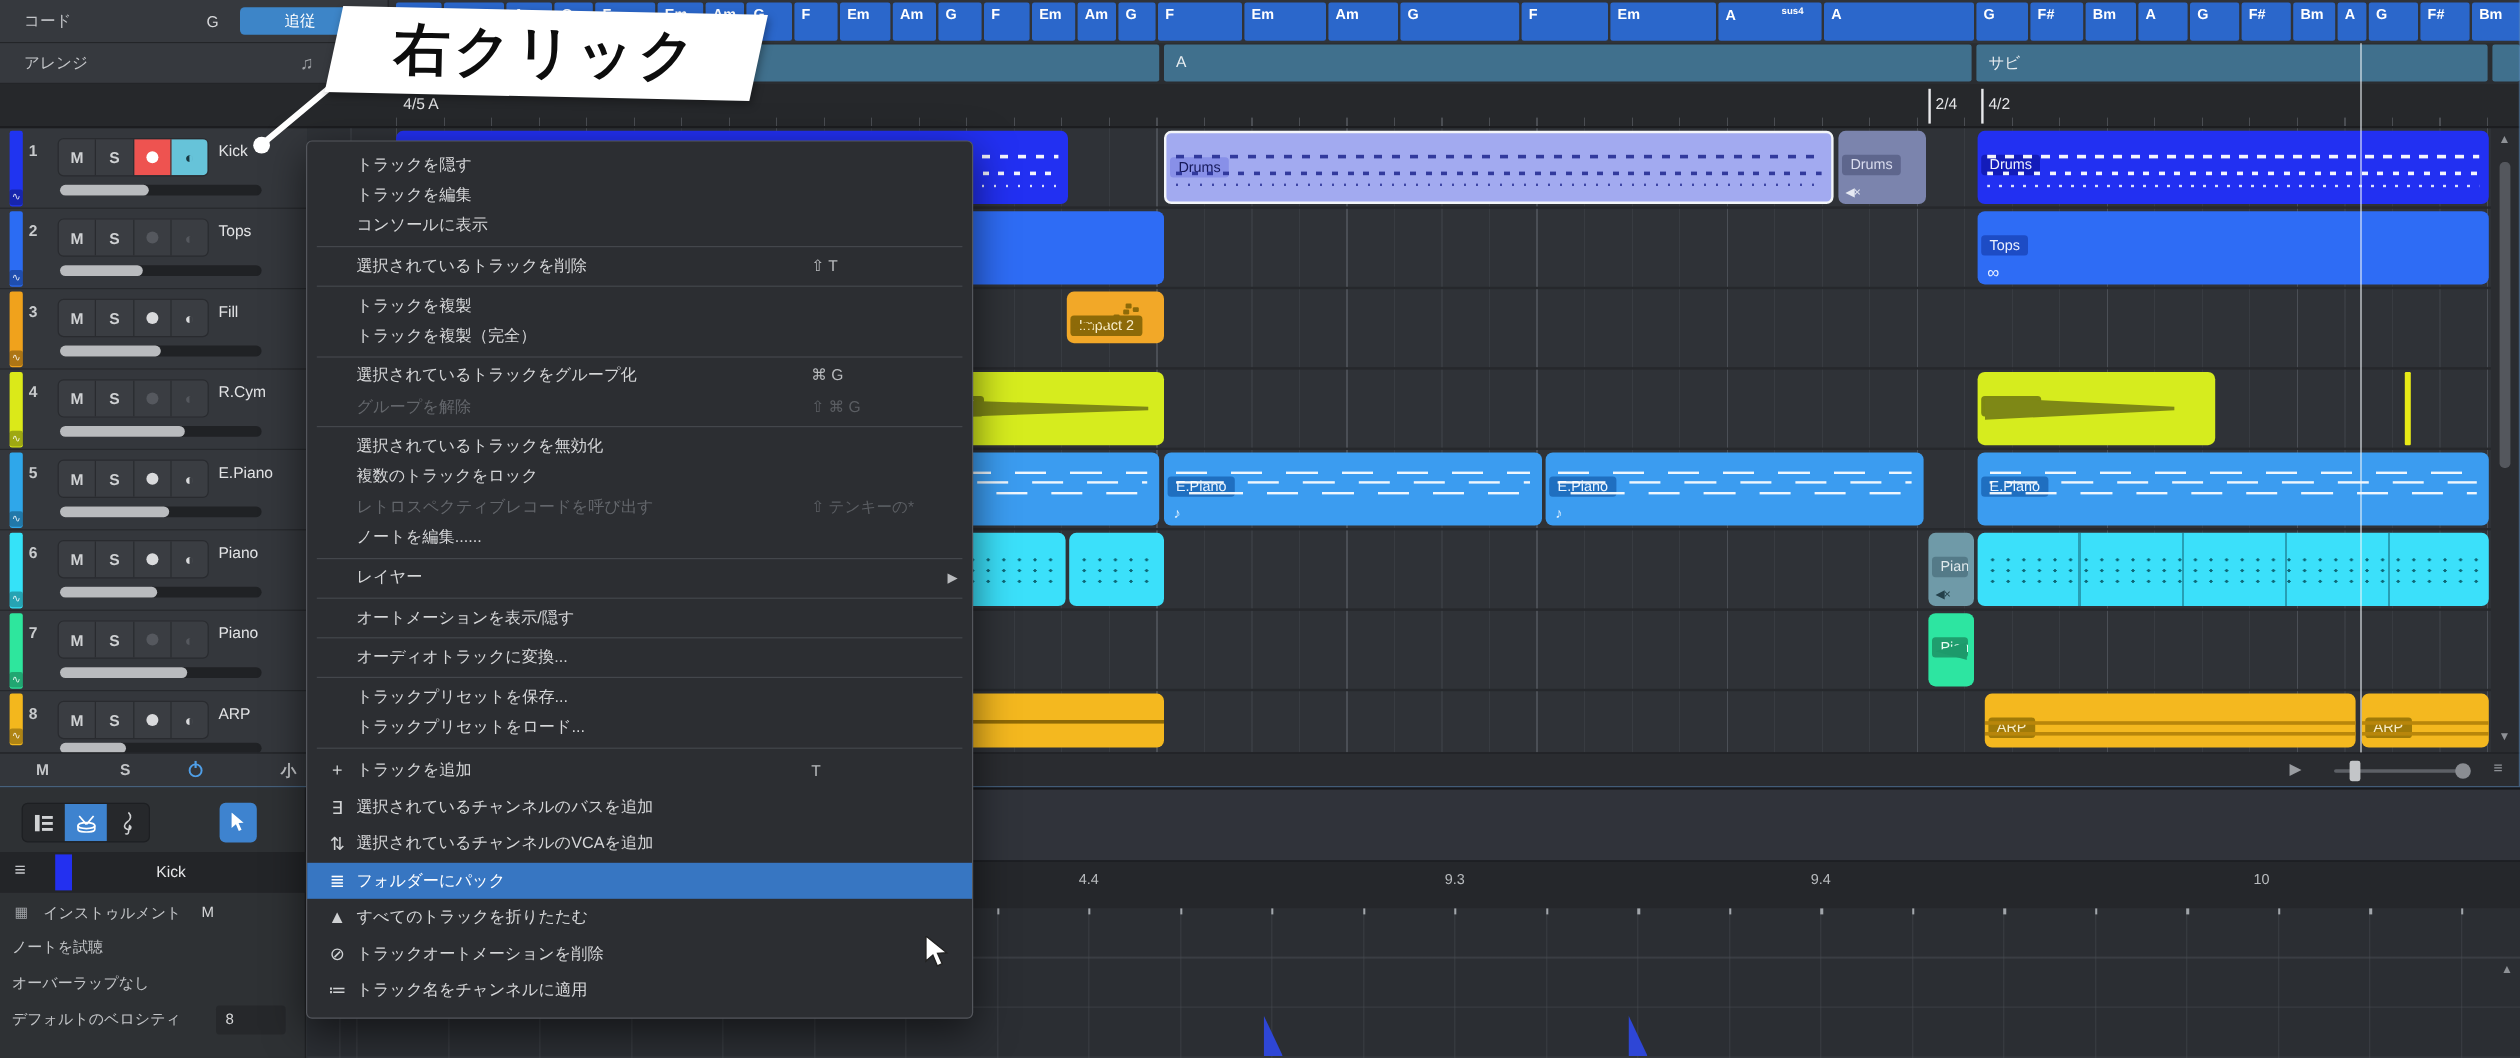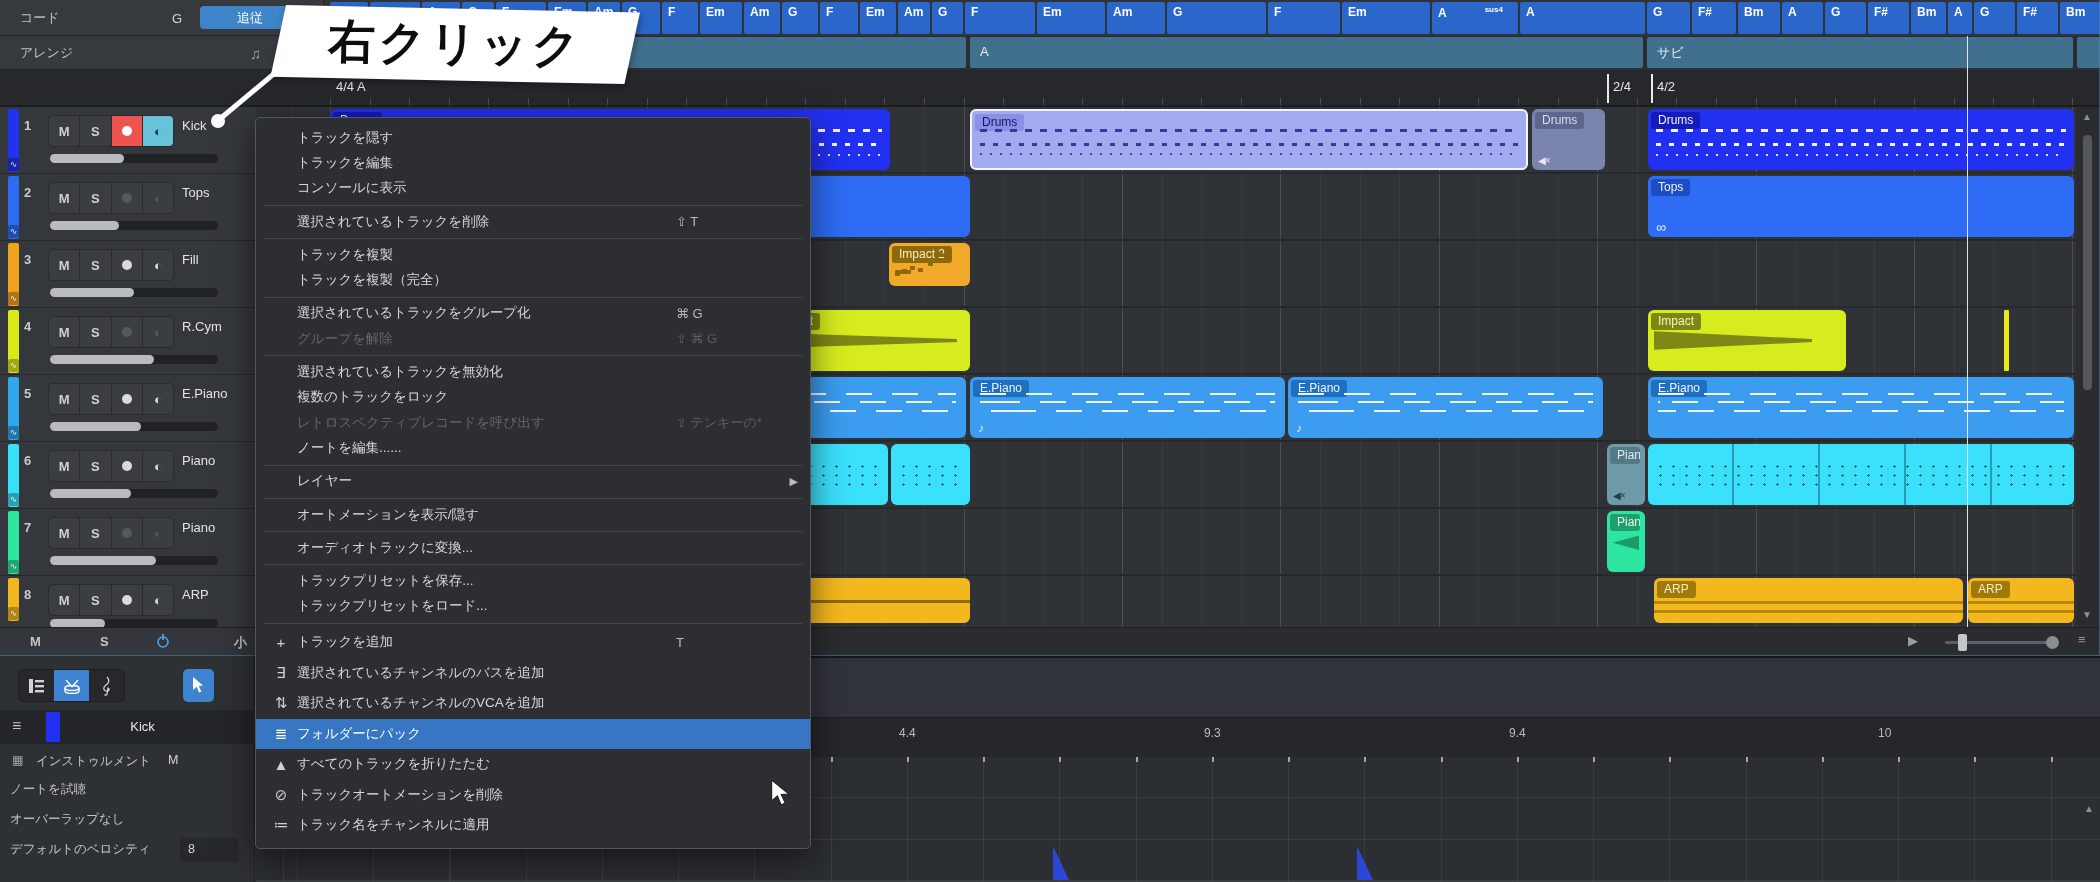--- a/index.html
+++ b/index.html
@@ -42,21 +42,21 @@
   .vfill{height:100%;background:#b9bbbe;border-radius:5px;}
   #track-footer{position:absolute;left:0;top:627px;width:256px;height:29px;background:#33363b;border-top:1px solid #202225;}
   #track-footer span{position:absolute;top:6px;font-size:13px;font-weight:bold;color:#c3c5c8;}
   
   #arrange{position:absolute;left:256px;top:107px;width:1820px;height:520px;background:#2f3237;overflow:hidden;
     background-image:repeating-linear-gradient(90deg,rgba(78,82,89,.85) 0 1px,transparent 1px 158.4px),
                      repeating-linear-gradient(90deg,rgba(62,66,72,.6) 0 1px,transparent 1px 39.6px);
     background-position-x:74px,74px;}
   .rowline{position:absolute;left:0;width:100%;height:2px;background:#26282c;}
   .clip{position:absolute;border-radius:6px;box-sizing:border-box;overflow:hidden;}
-  .chip{position:absolute;top:3px;left:3px;padding:1px 7px 2px;border-radius:3px;font-size:12px;white-space:nowrap;overflow:hidden;max-width:calc(100% - 8px);box-sizing:border-box;}
+  .chip{position:absolute;top:20px;left:3px;padding:1px 7px 2px;border-radius:3px;font-size:12px;white-space:nowrap;overflow:hidden;max-width:calc(100% - 8px);box-sizing:border-box;}
   .c-drumsblue{background:#2230f2;}   .c-drumsblue .chip{background:rgba(8,12,140,.55);color:#eef0ff;}
   .c-drumssel{background:#a2aaf0;border:2px solid #f3f5f8;} .c-drumssel .chip{background:#8890e8;color:#16195a;}
   .c-drumsmute{background:#7b84ad;}   .c-drumsmute .chip{background:rgba(40,46,84,.35);color:#d9dcee;}
   .c-blue{background:#2e6cf5;}        .c-blue .chip{background:rgba(8,38,140,.45);color:#eaf0ff;}
   .c-orange{background:#f2a828;}      .c-orange .chip{background:#8d6a08;color:#f8ecc8;}
   .c-lime{background:#d6ec1e;}        .c-lime .chip{background:#7d8812;color:#f2f6c8;}
   .c-epiano{background:#3b9cf0;}      .c-epiano .chip{background:#1f6fc0;color:#eaf4ff;}
   .c-cyan{background:#3be0fa;}
   .c-cyanmute{background:#6f9aa8;}    .c-cyanmute .chip{background:rgba(44,76,88,.4);color:#e0e9ec;}
   .c-green{background:#2de5a1;}       .c-green .chip{background:#1f9e6e;color:#e8fbf2;}
@@ -199,21 +199,21 @@
       <div class="chord" style="width: 50px;">Bm</div>
     </div>
   <div id="arr-row">
       <div class="arr-sec" style="left: 2px; width: 640px;">イントロ</div>
       <div class="arr-sec" style="left: 646px; width: 673px;">A</div>
       <div class="arr-sec" style="left: 1323px; width: 426px;">サビ</div>
       <div class="arr-sec" style="left: 1753px; width: 23px;"></div>
     </div>
   <div id="ruler">
       <div class="ticks"></div>
-      <div class="tsig" style="left: 336px;">4/4  A</div>
+      <div class="tsig" style="left: 336px;">4/5  A</div>
       <div class="tsig-line" style="left: 1607px;"></div>
       <div class="tsig" style="left: 1613px;">2/4</div>
       <div class="tsig-line" style="left: 1651px;"></div>
       <div class="tsig" style="left: 1657px;">4/2</div>
     </div>
 
   <div id="track-col">
       <div class="thead" style="top: 0px;">
         <div class="tstrip" style="background: rgb(32, 52, 240); height: 63px;"></div>
         <div class="tbadge" style="top: 51px;">∿</div>

